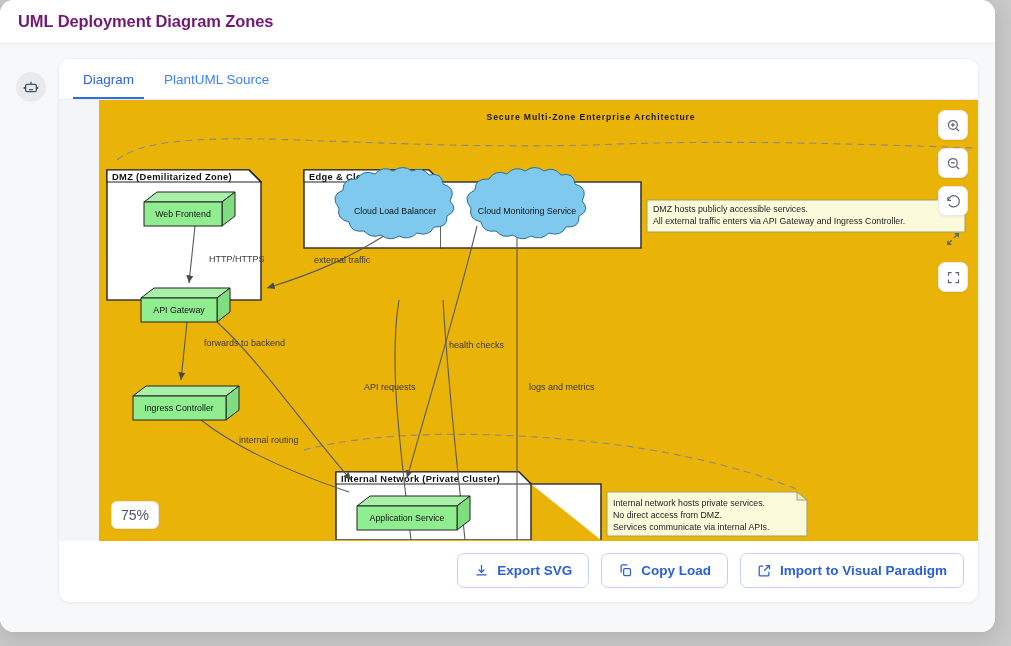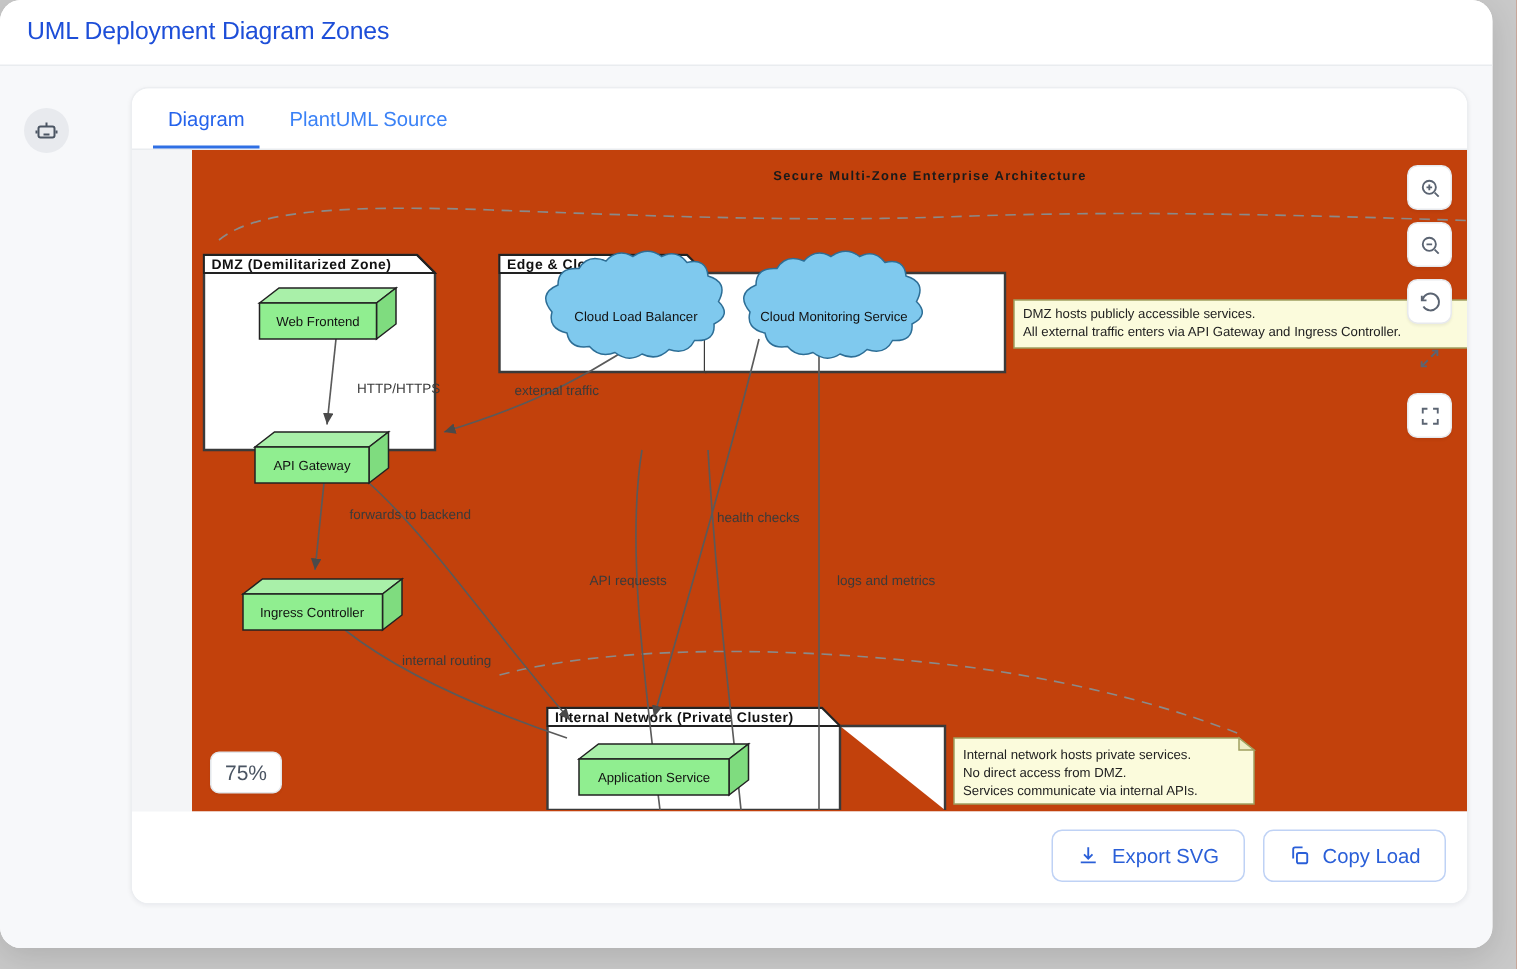--- a/index.html
+++ b/index.html
@@ -21,31 +21,30 @@
   }
   
   .titlebar {
     height: 44px;
     border-bottom: 1px solid #e9ecef;
     display: flex; align-items: center;
     padding: 0 18px;
     background: #fff;
   }
   .titlebar .page-title {
-    font-size: 16.5px; font-weight: normal; color: #1d4ed8;
+    font-size: 16.5px; font-weight: bold; color: #701a75;
     letter-spacing: -0.1px;
   }
   
   .body-area {
     position: relative;
     height: 588px;
     background: #f7f8fa;
     padding: 14px 16px 0 16px;
     display: flex;
-    gap: 29px;
   }
   .avatar {
     width: 30px; height: 30px; flex: 0 0 30px;
     border-radius: 50%;
     background: #e8eaee;
     display: flex; align-items: center; justify-content: center;
     margin-top: 14px; margin-right: 12px;
   }
   .avatar svg { display:block; }
   .card {
@@ -78,21 +77,21 @@
   
   .canvas-wrap {
     position: relative;
     flex: 1;
     overflow: hidden;
     background: #f4f5f7;
   }
   .canvas {
     position: absolute;
     left: 40px; top: 0; right: 0; bottom: 0;
-    background: #c2410c;
+    background: #eab308;
     overflow: hidden;
   }
   .diagram-svg { position:absolute; left:0; top:0; }
   .zoom-badge {
     position: absolute;
     left: 12px; bottom: 12px;
     background: #fff;
     border: 1px solid #e3e6ea;
     border-radius: 6px;
     font-size: 14px;
@@ -124,21 +123,21 @@
     display: flex; justify-content: flex-end; align-items: center;
     gap: 12px;
     padding: 12px 14px 14px 14px;
     background: #fff;
   }
   .btn {
     display: flex; align-items: center; gap: 8px;
     border: 1px solid #bfd2f5;
     background: #fff;
     color: #2a5fd8;
-    font-size: 13.5px; font-weight: normal;
+    font-size: 13.5px; font-weight: bold;
     border-radius: 7px;
     padding: 9px 16px;
     cursor: pointer;
     white-space: nowrap;
   }
   .btn svg { display:block; }
   
   .dg-title { font: bold 8.6px "Liberation Sans", sans-serif; fill:#1a1a1a; letter-spacing:0.9px; }
   .zone-label { font: bold 9.3px "Liberation Sans", sans-serif; fill:#111; letter-spacing:0.35px; }
   .node-label { font: 8.8px "Liberation Sans", sans-serif; fill:#111; }
@@ -326,17 +325,24 @@
           </svg>
           <span>Export SVG</span>
         </div>
         <div class="btn">
           <svg width="15" height="15" viewBox="0 0 24 24" fill="none" stroke="currentColor" stroke-width="2">
             <rect x="9" y="9" width="11" height="11" rx="2"></rect>
             <path d="M5 15V5a2 2 0 0 1 2-2h8"></path>
           </svg>
           <span>Copy Load</span>
         </div>
+        <div class="btn">
+          <svg width="15" height="15" viewBox="0 0 24 24" fill="none" stroke="currentColor" stroke-width="2">
+            <path d="M14 4h6v6M20 4l-8.5 8.5"></path>
+            <path d="M19 14v5a1.5 1.5 0 0 1-1.5 1.5H5A1.5 1.5 0 0 1 3.5 19V6.5A1.5 1.5 0 0 1 5 5h5"></path>
+          </svg>
+          <span>Import to Visual Paradigm</span>
+        </div>
       </div>
 
     </div>
   </div>
 </div>
 
 </body></html>

